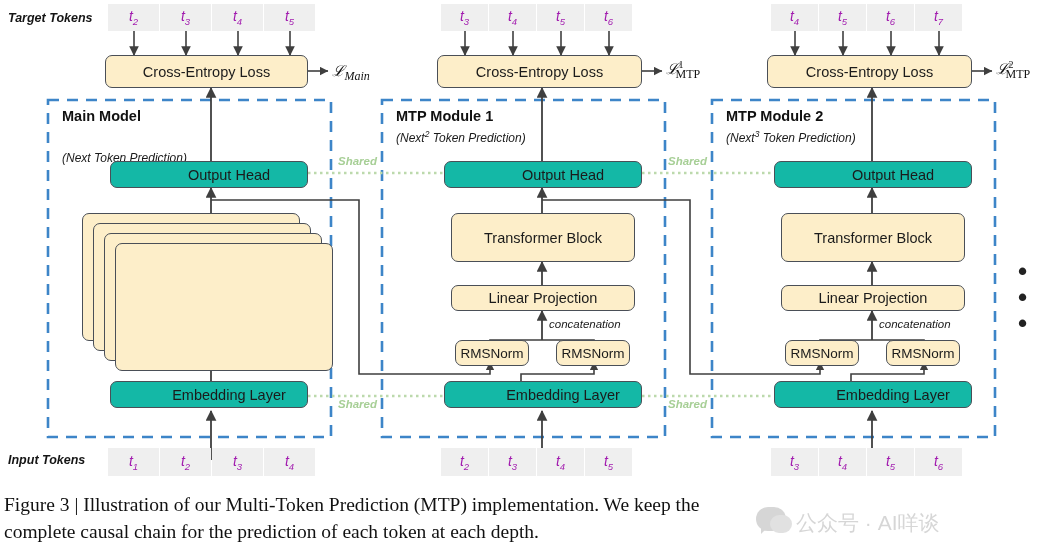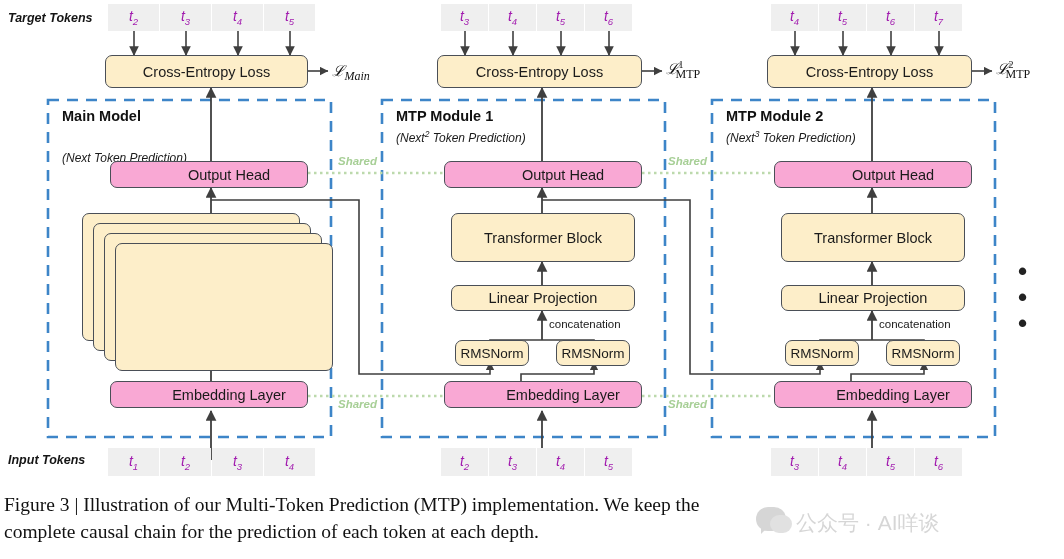--- a/index.html
+++ b/index.html
@@ -10,35 +10,35 @@
   .lbl{position:absolute;white-space:nowrap;}
   .rowlabel{font-style:italic;font-weight:600;font-size:12.5px;color:#151515;}
   .tokcell{position:absolute;background:#efefef;color:#a21caf;
            display:flex;align-items:center;justify-content:center;
            font-style:italic;font-size:14px;}
   .tokcell sub{font-size:9.5px;font-style:italic;}
 
   .box{position:absolute;box-sizing:border-box;display:flex;align-items:center;
        justify-content:center;border:1.4px solid #4a4f57;border-radius:7px;
        font-size:14.5px;color:#1b1b1b;text-align:center;}
-  .box.green{background:#f9a8d4;padding-left:40px;}
+  .box.green{background:#14b8a6;padding-left:40px;}
   .box.cream{background:#fdeec9;}
   .box.stackitem{background:#fdeec9;}
 
   .modtitle{position:absolute;font-weight:bold;font-size:14.5px;color:#111;}
   .modsub{position:absolute;font-style:italic;font-size:12px;color:#1a1a1a;}
   .modsub sup{font-size:8.5px;}
 
   .shared{position:absolute;font-style:italic;font-size:11.5px;color:#a7cf96;font-weight:600;}
   .loss{position:absolute;font-size:15px;color:#111;font-family:"Liberation Serif",serif;}
   .loss i{font-style:italic;}
   .loss .sub{font-size:12px;}
   .loss .sup{font-size:10px;}
 
-  .concat{position:absolute;font-size:11.5px;color:#1a1a1a;}
+  .concat{position:absolute;font-style:italic;font-size:11.5px;color:#1a1a1a;}
   .dots{position:absolute;font-size:26px;letter-spacing:3px;color:#222;font-weight:bold;line-height:1;}
 
   .caption{position:absolute;left:4px;top:492px;width:1056px;
            font-family:"Liberation Serif",serif;font-size:19.5px;color:#111;line-height:1.38;}
 
   .watermark{position:absolute;left:756px;top:495px;width:300px;height:52px;
              opacity:.40;pointer-events:none;}
   .wm-text{position:absolute;left:40px;top:14px;font-size:21px;color:#9a9a9a;
            font-family:"Liberation Sans",sans-serif;white-space:nowrap;}
   .wm-bubble{position:absolute;left:0px;top:12px;width:30px;height:24px;

